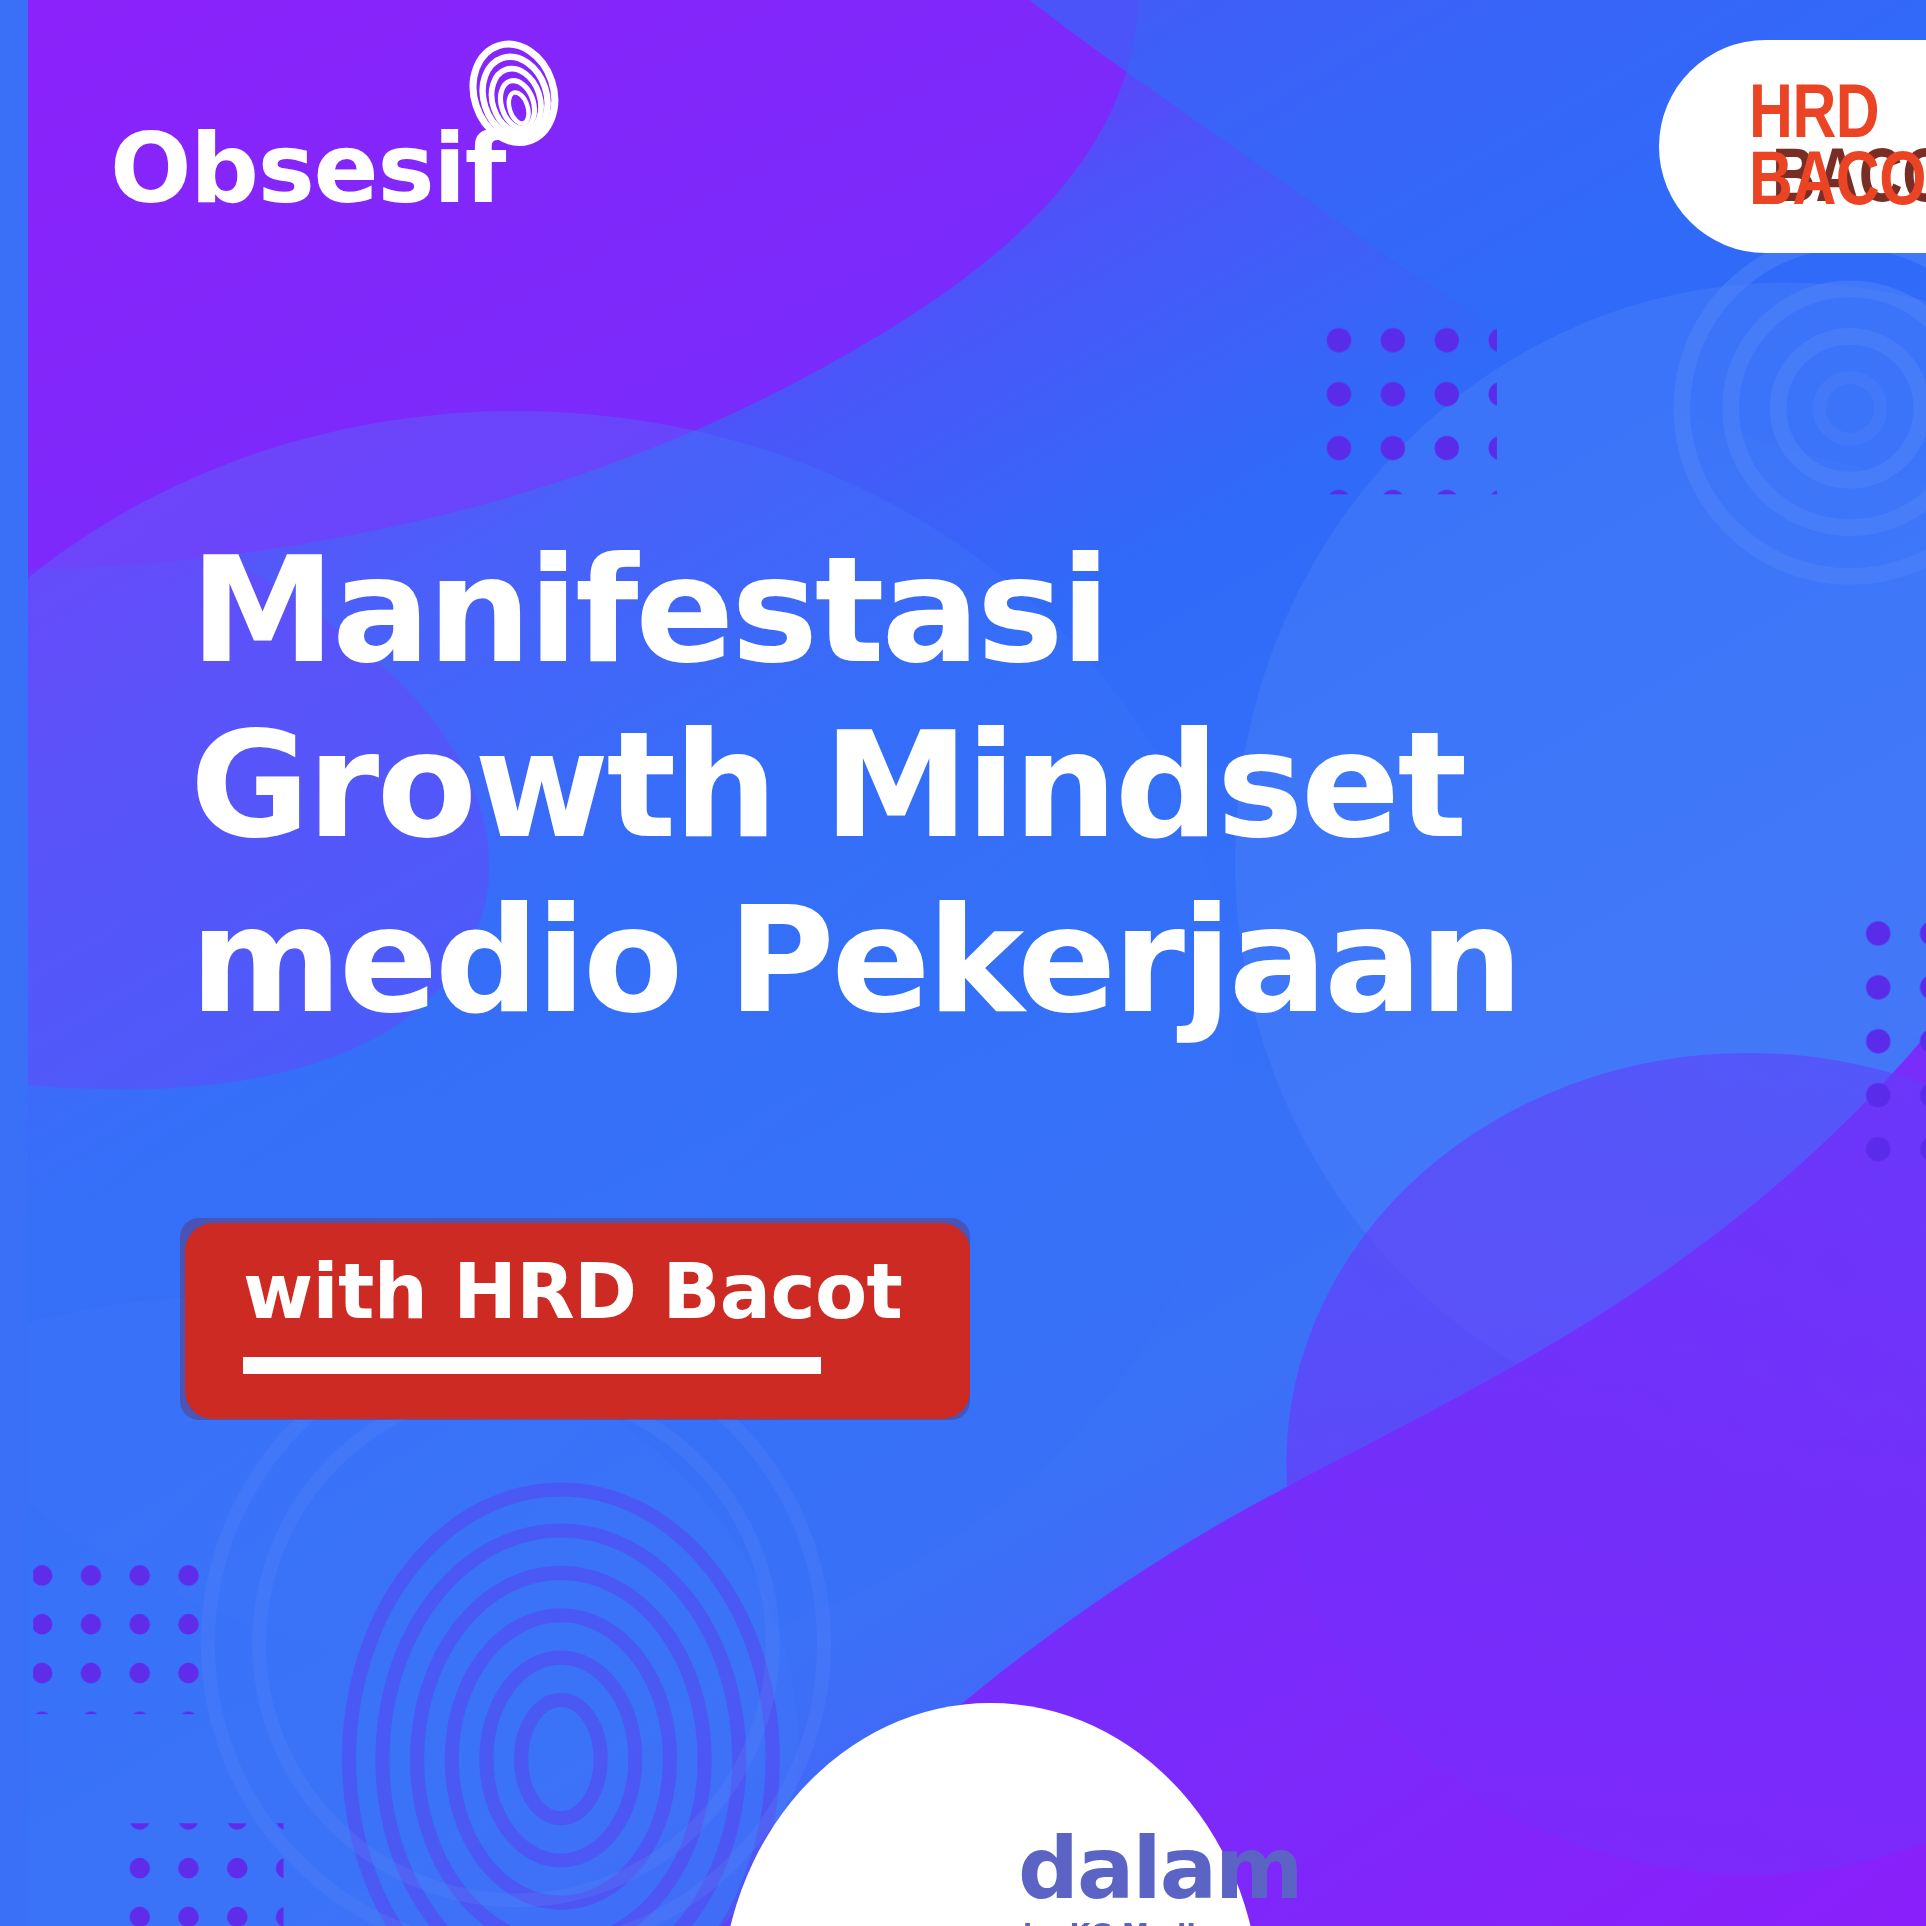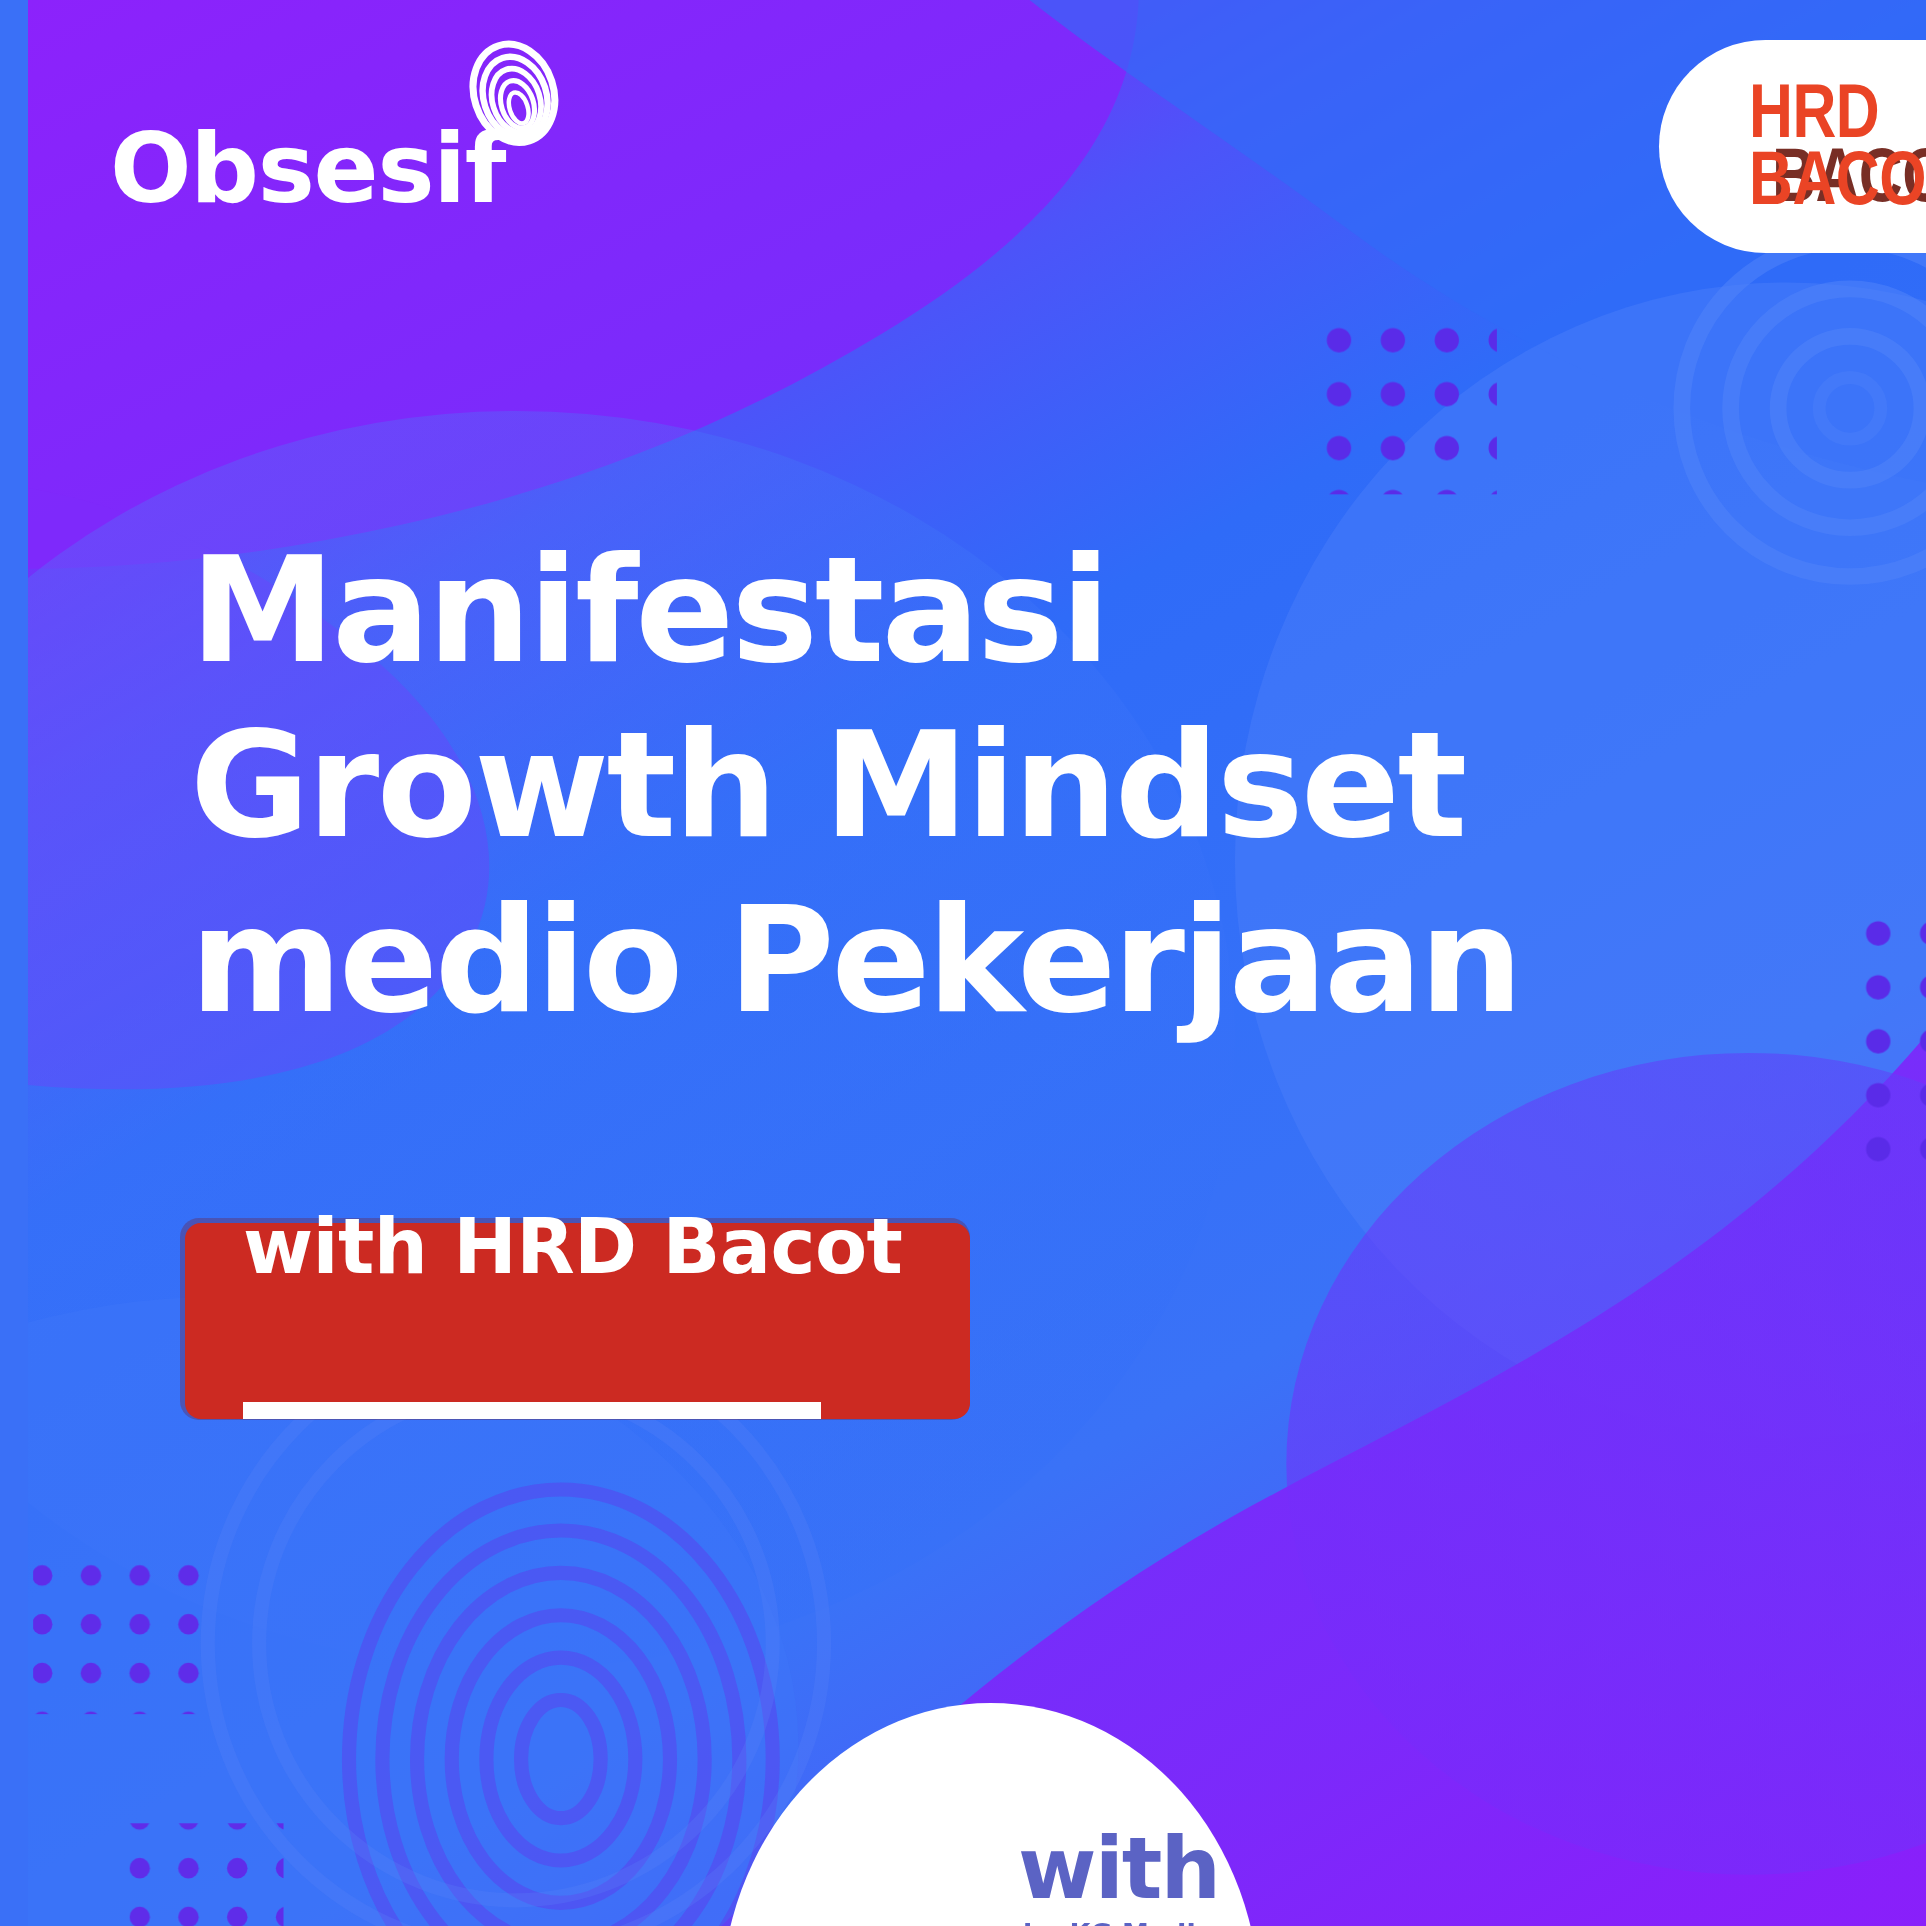--- a/index.html
+++ b/index.html
@@ -97,23 +97,23 @@
   #cta-shadow {
     position:absolute; left:-5.1px; top:-5.1px;
     width:790px; height:202px;
     border-radius:19px;
     background:rgba(120,20,30,0.30);
   }
   #cta-button {
     position:relative;
     width:785px; height:196px;
     background:#cc2a22;
-    border-radius:16px;
+    border-radius:28px;
     display:flex; flex-direction:column;
-    justify-content:space-between;
+    justify-content:center;
     padding:0 58px;
   }
   #cta-label {
     color:#ffffff;
     font-family:"DejaVu Sans", sans-serif;
     font-weight:700; font-size:76px;
     letter-spacing:-0.6px; line-height:1;
     margin-top:-14px;
   }
   #cta-underline {
@@ -322,19 +322,19 @@
         <line x1="152" y1="14" x2="152" y2="156" stroke-width="11"></line>
         <line x1="170" y1="36" x2="170" y2="134" stroke-width="11"></line>
         <line x1="188" y1="48" x2="188" y2="122" stroke-width="11"></line>
         <line x1="206" y1="60" x2="206" y2="110" stroke-width="11"></line>
         <line x1="224" y1="72" x2="224" y2="98" stroke-width="11"></line>
         <line x1="242" y1="82" x2="242" y2="88" stroke-width="11"></line>
         <line x1="260" y1="85" x2="260" y2="85" stroke-width="11"></line>
       </g>
     </svg>
     <div id="medio-text">
-      <div id="medio-word">with</div>
+      <div id="medio-word">dalam</div>
       <div id="medio-sub">by KG Media</div>
     </div>
   </div>
 
 </div>
 
 
 </body></html>

